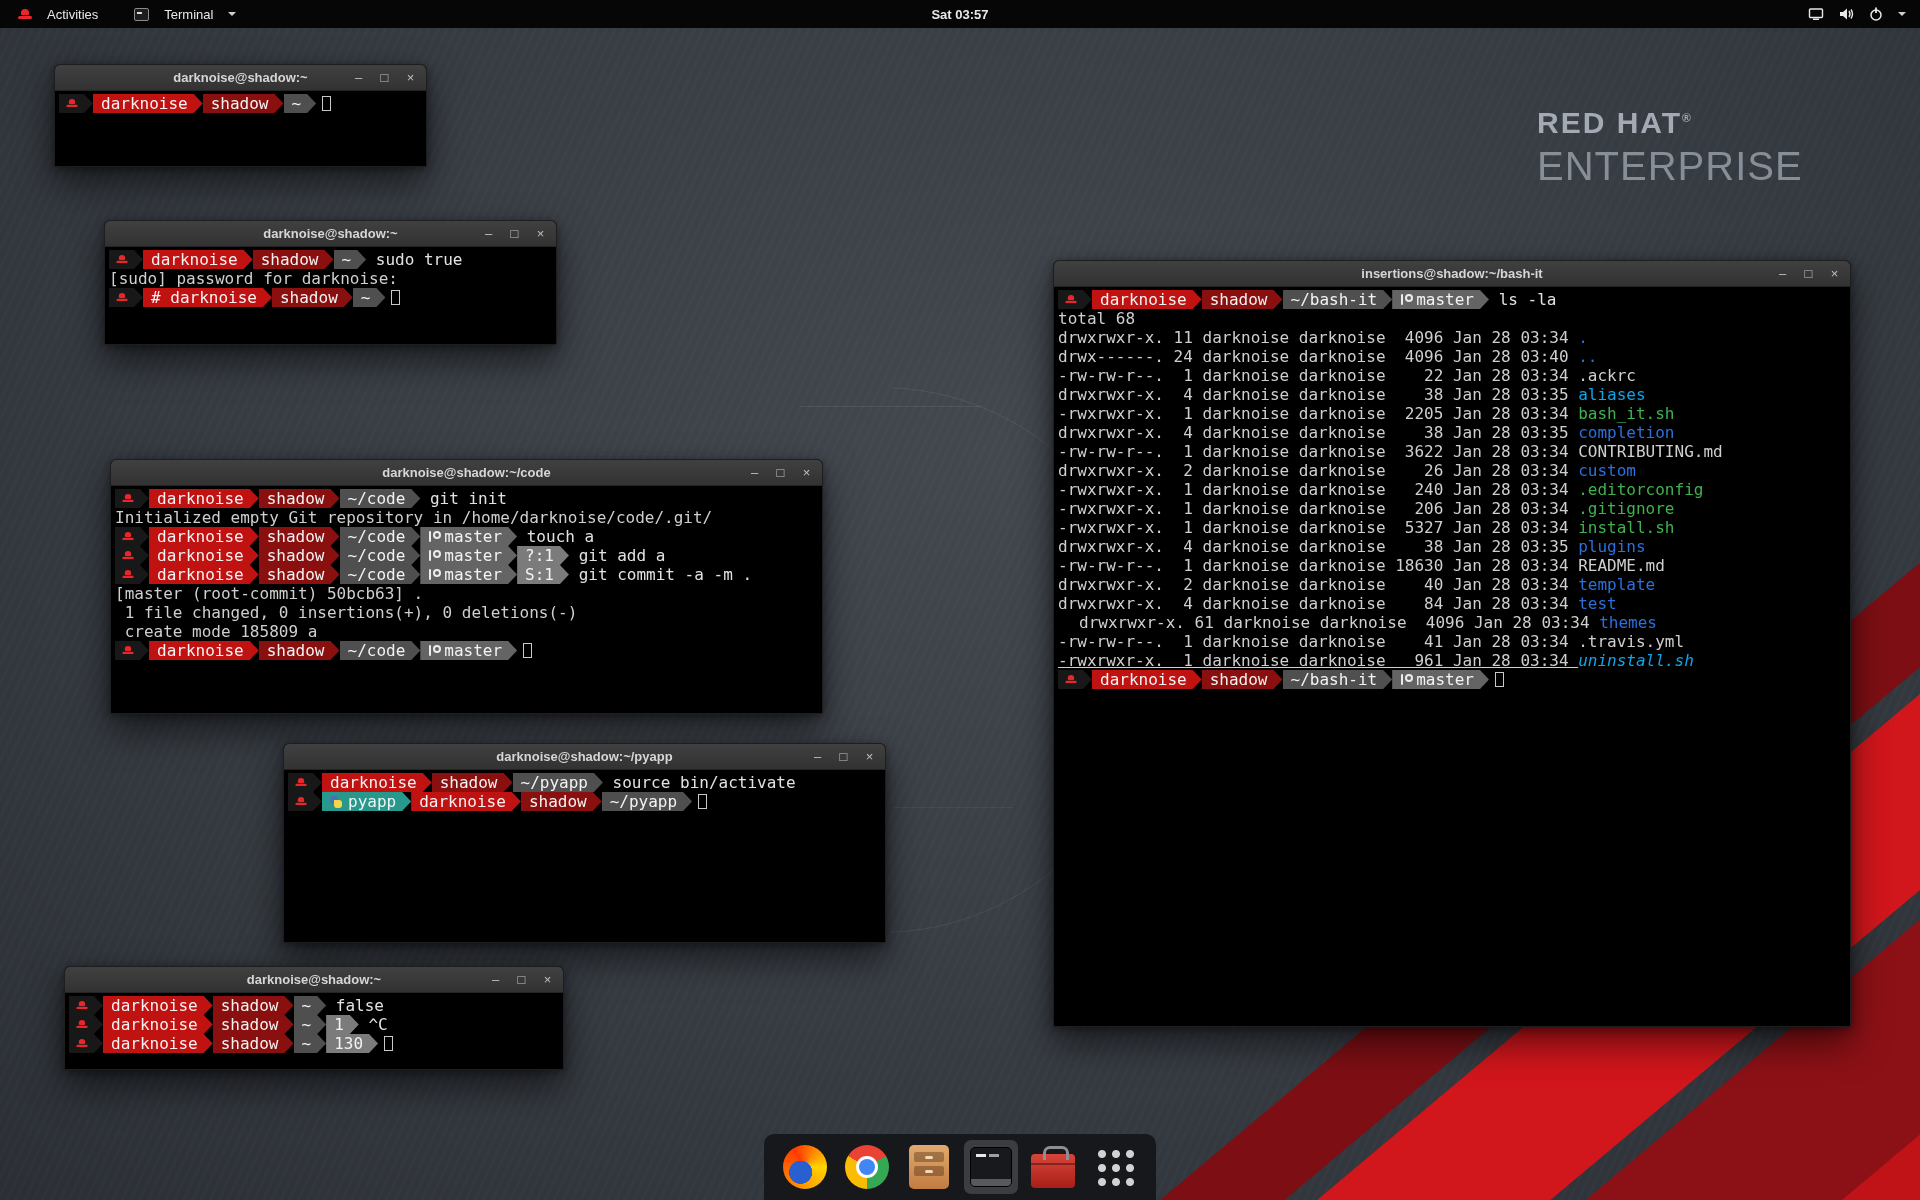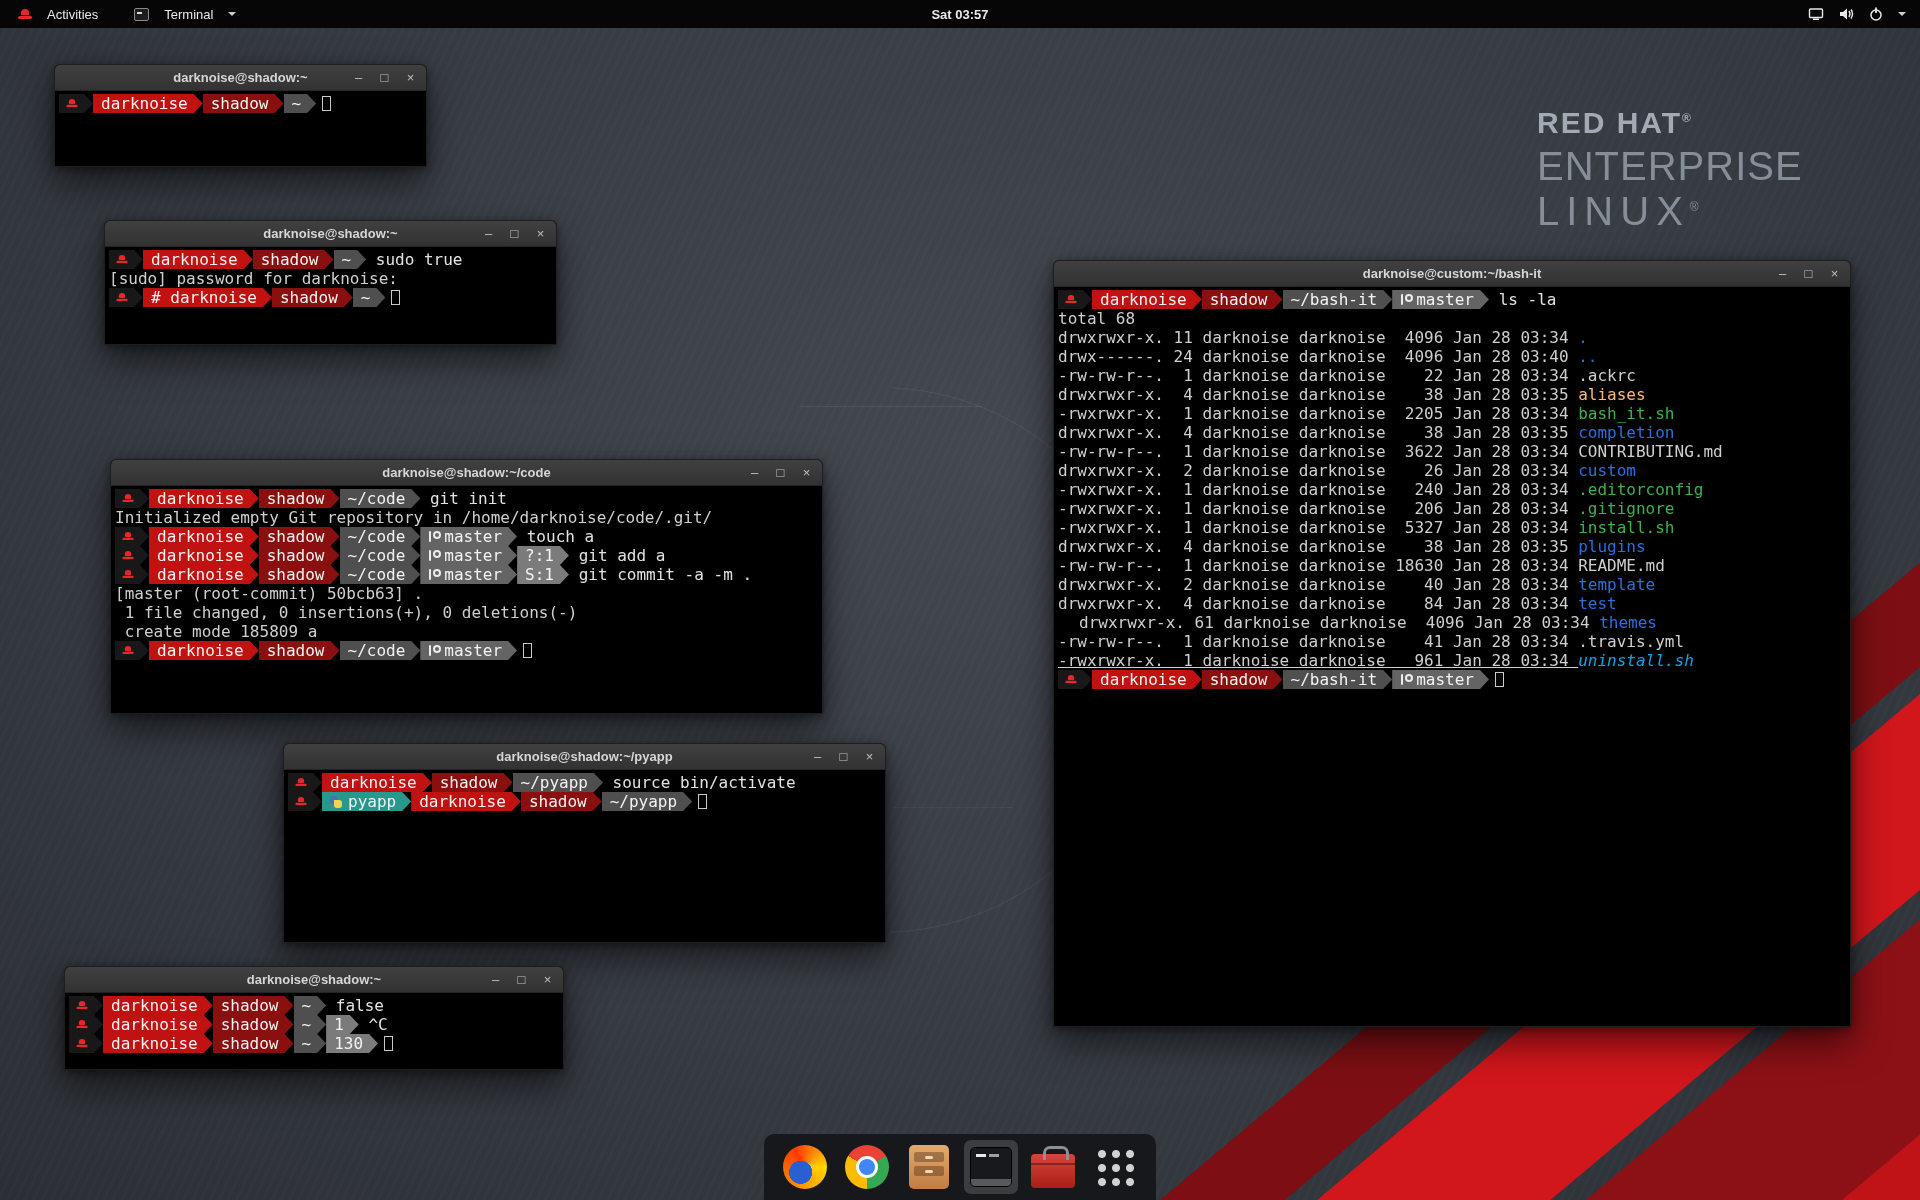--- a/index.html
+++ b/index.html
@@ -125,21 +125,20 @@
   <div class="stripes">
     <div class="stripe stripe-a"></div>
     <div class="stripe stripe-b"></div>
     <div class="stripe stripe-c"></div>
     <div class="stripe stripe-d"></div>
   </div>
 
   <div class="brand">
     <div class="brand-top"><span>RED HAT</span><span class="reg">®</span></div>
     <div class="brand-mid">ENTERPRISE</div>
-    <div class="brand-bottom"><span>LINUX</span><span class="reg">®</span></div>
   </div>
 
   <div class="window w1">
     <div class="titlebar">
       <span class="title">darknoise@shadow:~</span>
       <span class="controls">
         <span class="wbtn">–</span>
         <span class="wbtn">□</span>
         <span class="wbtn">×</span>
       </span>
@@ -213,34 +212,34 @@
     </div>
     <div class="term-body">
         <div class="tline"><span class="seg seg-hat" style="background: rgb(24, 24, 24);"><span class="fedora fedora-sm"><span class="f-crown"></span><span class="f-brim"></span></span></span><span class="seg" style="background: rgb(193, 18, 18);"><span>darknoise</span></span><span class="seg" style="background: rgb(138, 16, 16);"><span>shadow</span></span><span class="seg" style="background: rgb(79, 79, 79);"><span>~</span></span><span class="ttext" style="color: rgb(226, 226, 226);"> false</span></div>
         <div class="tline"><span class="seg seg-hat" style="background: rgb(24, 24, 24);"><span class="fedora fedora-sm"><span class="f-crown"></span><span class="f-brim"></span></span></span><span class="seg" style="background: rgb(193, 18, 18);"><span>darknoise</span></span><span class="seg" style="background: rgb(138, 16, 16);"><span>shadow</span></span><span class="seg" style="background: rgb(79, 79, 79);"><span>~</span></span><span class="seg" style="background: rgb(123, 123, 123);"><span>1</span></span><span class="ttext" style="color: rgb(226, 226, 226);"> ^C</span></div>
         <div class="tline"><span class="seg seg-hat" style="background: rgb(24, 24, 24);"><span class="fedora fedora-sm"><span class="f-crown"></span><span class="f-brim"></span></span></span><span class="seg" style="background: rgb(193, 18, 18);"><span>darknoise</span></span><span class="seg" style="background: rgb(138, 16, 16);"><span>shadow</span></span><span class="seg" style="background: rgb(79, 79, 79);"><span>~</span></span><span class="seg" style="background: rgb(123, 123, 123);"><span>130</span></span><span class="cursor"></span></div>
       </div>
   </div>
 
   <div class="window w6">
     <div class="titlebar">
-      <span class="title">darknoise@custom:~/bash-it</span>
+      <span class="title">insertions@shadow:~/bash-it</span>
       <span class="controls">
         <span class="wbtn">–</span>
         <span class="wbtn">□</span>
         <span class="wbtn">×</span>
       </span>
     </div>
     <div class="term-body">
         <div class="tline"><span class="seg seg-hat" style="background: rgb(24, 24, 24);"><span class="fedora fedora-sm"><span class="f-crown"></span><span class="f-brim"></span></span></span><span class="seg" style="background: rgb(193, 18, 18);"><span>darknoise</span></span><span class="seg" style="background: rgb(138, 16, 16);"><span>shadow</span></span><span class="seg" style="background: rgb(79, 79, 79);"><span>~/bash-it</span></span><span class="seg" style="background: rgb(100, 100, 100);"><span class="icon-branch"></span><span>master</span></span><span class="ttext" style="color: rgb(226, 226, 226);"> ls -la</span></div>
         <div class="tline"><span class="ttext" style="color: rgb(207, 207, 207);">total 68</span></div>
         <div class="tline"><span class="ttext" style="color: rgb(207, 207, 207);">drwxrwxr-x. 11 darknoise darknoise  4096 Jan 28 03:34 </span><span class="ttext" style="color: rgb(45, 111, 221);">.</span></div>
         <div class="tline"><span class="ttext" style="color: rgb(207, 207, 207);">drwx------. 24 darknoise darknoise  4096 Jan 28 03:40 </span><span class="ttext" style="color: rgb(45, 111, 221);">..</span></div>
         <div class="tline"><span class="ttext" style="color: rgb(207, 207, 207);">-rw-rw-r--.  1 darknoise darknoise    22 Jan 28 03:34 </span><span class="ttext" style="color: rgb(207, 207, 207);">.ackrc</span></div>
-        <div class="tline"><span class="ttext" style="color: rgb(207, 207, 207);">drwxrwxr-x.  4 darknoise darknoise    38 Jan 28 03:35 </span><span class="ttext" style="color: #fdba74;">aliases</span></div>
+        <div class="tline"><span class="ttext" style="color: rgb(207, 207, 207);">drwxrwxr-x.  4 darknoise darknoise    38 Jan 28 03:35 </span><span class="ttext" style="color: #0ea5e9;">aliases</span></div>
         <div class="tline"><span class="ttext" style="color: rgb(207, 207, 207);">-rwxrwxr-x.  1 darknoise darknoise  2205 Jan 28 03:34 </span><span class="ttext" style="color: rgb(63, 178, 78);">bash_it.sh</span></div>
         <div class="tline"><span class="ttext" style="color: rgb(207, 207, 207);">drwxrwxr-x.  4 darknoise darknoise    38 Jan 28 03:35 </span><span class="ttext" style="color: rgb(45, 111, 221);">completion</span></div>
         <div class="tline"><span class="ttext" style="color: rgb(207, 207, 207);">-rw-rw-r--.  1 darknoise darknoise  3622 Jan 28 03:34 </span><span class="ttext" style="color: rgb(207, 207, 207);">CONTRIBUTING.md</span></div>
         <div class="tline"><span class="ttext" style="color: rgb(207, 207, 207);">drwxrwxr-x.  2 darknoise darknoise    26 Jan 28 03:34 </span><span class="ttext" style="color: rgb(45, 111, 221);">custom</span></div>
         <div class="tline"><span class="ttext" style="color: rgb(207, 207, 207);">-rwxrwxr-x.  1 darknoise darknoise   240 Jan 28 03:34 </span><span class="ttext" style="color: rgb(63, 178, 78);">.editorconfig</span></div>
         <div class="tline"><span class="ttext" style="color: rgb(207, 207, 207);">-rwxrwxr-x.  1 darknoise darknoise   206 Jan 28 03:34 </span><span class="ttext" style="color: rgb(63, 178, 78);">.gitignore</span></div>
         <div class="tline"><span class="ttext" style="color: rgb(207, 207, 207);">-rwxrwxr-x.  1 darknoise darknoise  5327 Jan 28 03:34 </span><span class="ttext" style="color: rgb(63, 178, 78);">install.sh</span></div>
         <div class="tline"><span class="ttext" style="color: rgb(207, 207, 207);">drwxrwxr-x.  4 darknoise darknoise    38 Jan 28 03:35 </span><span class="ttext" style="color: rgb(45, 111, 221);">plugins</span></div>
         <div class="tline"><span class="ttext" style="color: rgb(207, 207, 207);">-rw-rw-r--.  1 darknoise darknoise 18630 Jan 28 03:34 </span><span class="ttext" style="color: rgb(207, 207, 207);">README.md</span></div>
         <div class="tline"><span class="ttext" style="color: rgb(207, 207, 207);">drwxrwxr-x.  2 darknoise darknoise    40 Jan 28 03:34 </span><span class="ttext" style="color: rgb(45, 111, 221);">template</span></div>

